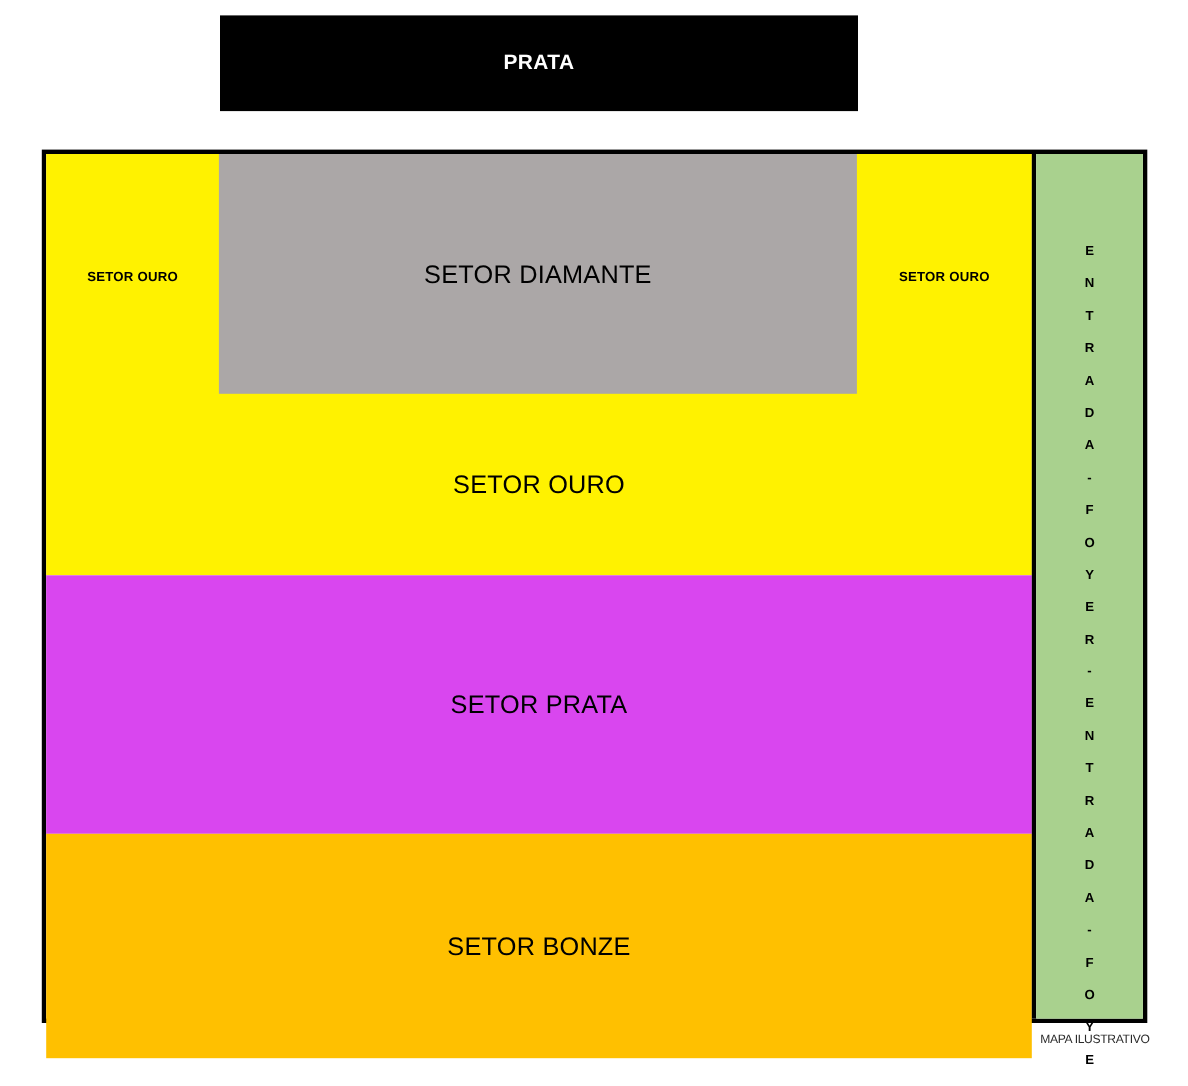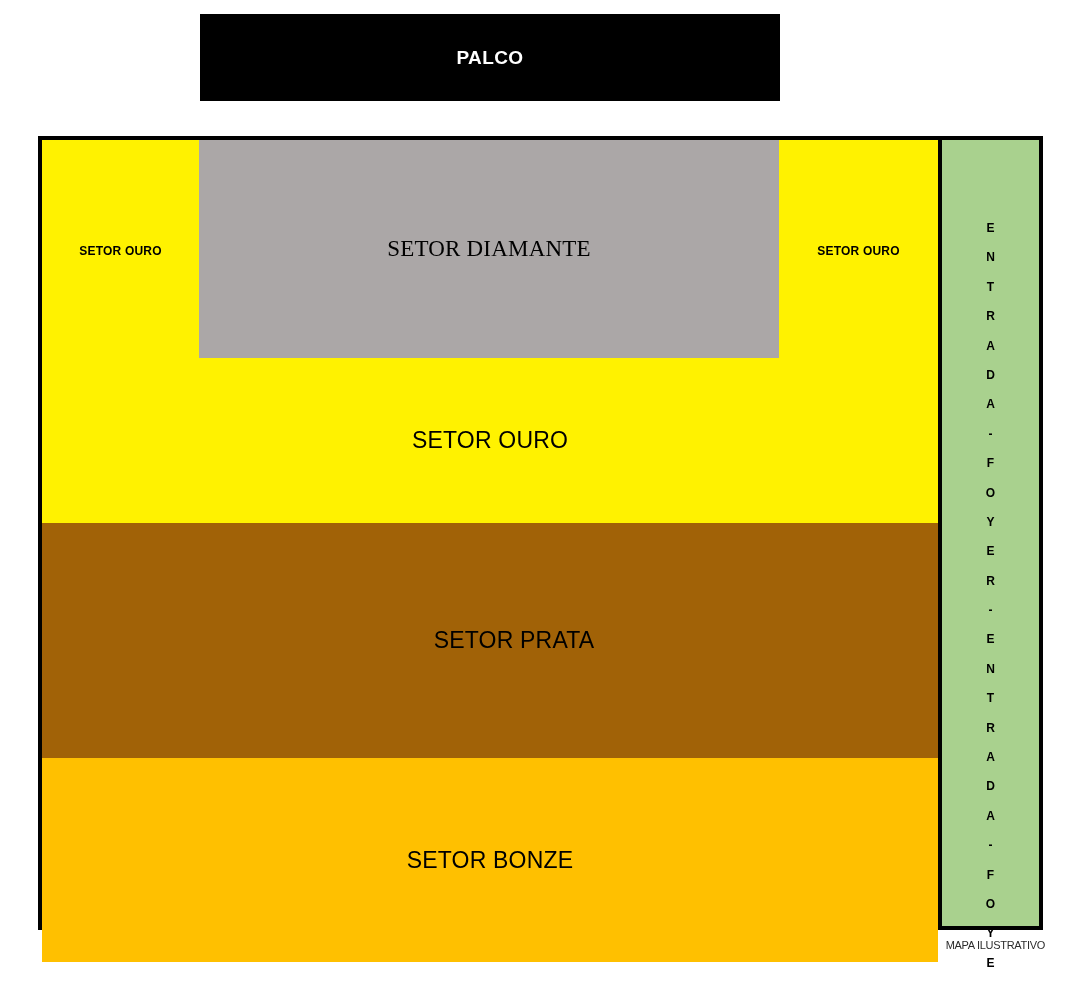--- a/index.html
+++ b/index.html
@@ -87,21 +87,20 @@
   .diamante {
     position: absolute;
     left: 157px;
     top: 0;
     width: 580px;
     height: 218px;
     background: #ABA7A7;
     display: flex;
     align-items: center;
     justify-content: center;
-    font-family: Liberation Serif, serif;
   }
   .diamante .band-label { font-size: 23px; }
 
   .side-label {
     position: absolute;
     top: 104px;
     font-size: 12px;
     font-weight: bold;
     color: #000000;
     letter-spacing: 0.2px;
@@ -119,22 +118,21 @@
     top: 218px;
     height: 165px;
     display: flex;
     align-items: center;
     justify-content: center;
   }
 
   .band-prata {
     top: 383px;
     height: 235px;
-    background: #a16207;
-    padding-left: 24px;
+    background: #d946ef;
   }
   .band-bonze {
     top: 618px;
     height: 204px;
     background: #FFC000;
   }
 
   
   .divider {
     position: absolute;
@@ -183,21 +181,21 @@
     letter-spacing: -0.3px;
     white-space: nowrap;
   }
 </style>
 </head>
 <body>
 
 <div id="venue-map">
 
   <div class="stage">
-    <span class="stage-label">PALCO</span>
+    <span class="stage-label">PRATA</span>
   </div>
 
   <div class="seating-box">
     <div class="seat-inner">
 
       <div class="band band-top">
 
         <div class="diamante">
           <span class="band-label">SETOR DIAMANTE</span>
         </div>

